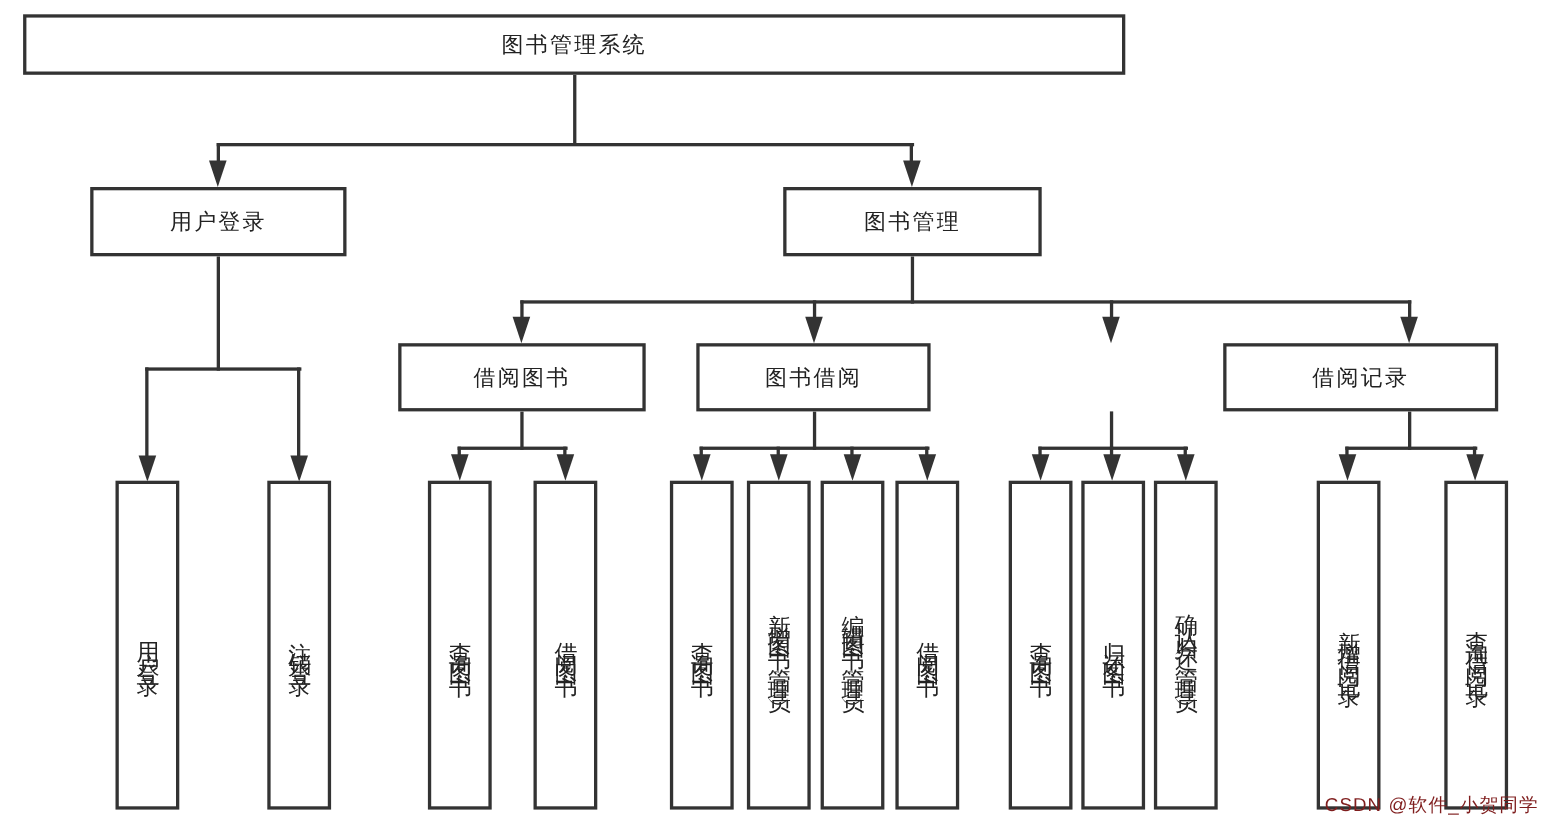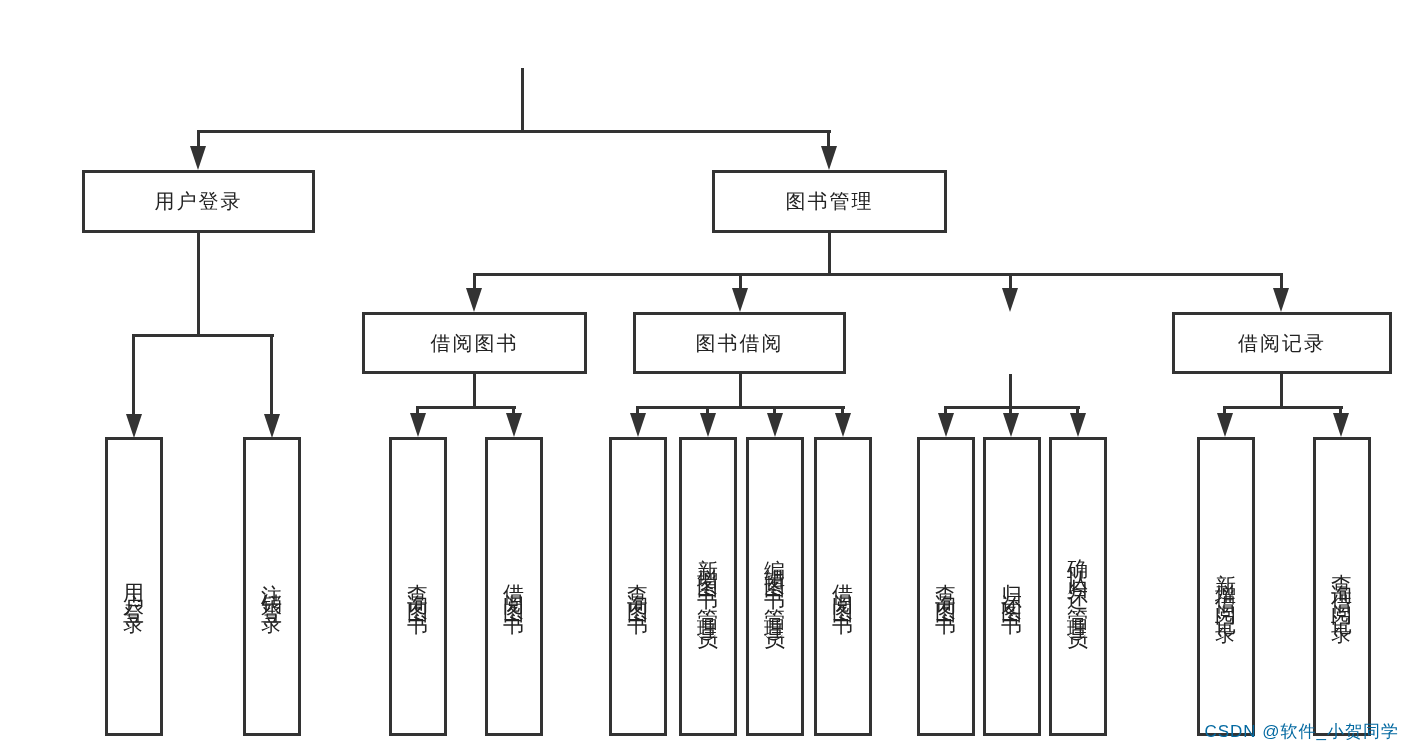--- a/index.html
+++ b/index.html
@@ -32,30 +32,31 @@
   .hline { height:3px; }
   .arrow {
     position:absolute; width:0; height:0; z-index:1;
     border-left:8px solid transparent;
     border-right:8px solid transparent;
     border-top:24px solid #333333;
   }
   .watermark {
     position:absolute;
     right:6px; bottom:4px;
-    font-size:17px; color:#0369a1;
+    font-size:17px; color:#7f1d1d;
     letter-spacing:1px;
     z-index:10;
   }
 </style>
 </head>
 <body>
 
 <div id="canvas">
 
+  <div class="box" style="left:21px; top:13px; width:1002px; height:55px;">图书管理系统</div>
 
   <div class="vline" style="left:521px; top:68px; height:64px;"></div>
   <div class="hline" style="left:197px; top:130px; width:634px;"></div>
   <div class="vline" style="left:197px; top:130px; height:18px;"></div>
   <div class="arrow" style="left:190px; top:146px;"></div>
   <div class="vline" style="left:827px; top:130px; height:18px;"></div>
   <div class="arrow" style="left:821px; top:146px;"></div>
 
   <div class="box" style="left:82px; top:170px; width:233px; height:63px;">用户登录</div>
   <div class="box" style="left:712px; top:170px; width:235px; height:63px;text-align:right;">图书管理</div>
@@ -73,21 +74,21 @@
   <div class="arrow" style="left:466px; top:288px;"></div>
   <div class="vline" style="left:739px; top:273px; height:17px;"></div>
   <div class="arrow" style="left:732px; top:288px;"></div>
   <div class="vline" style="left:1009px; top:273px; height:17px;"></div>
   <div class="arrow" style="left:1002px; top:288px;"></div>
   <div class="vline" style="left:1280px; top:273px; height:17px;"></div>
   <div class="arrow" style="left:1273px; top:288px;"></div>
 
   <div class="box" style="left:362px; top:312px; width:225px; height:62px;">借阅图书</div>
   <div class="box" style="left:633px; top:312px; width:213px; height:62px;">图书借阅</div>
-  <div class="box" style="left:1172px; top:312px; width:220px; height:62px;">借阅记录</div>
+  <div class="box" style="left:1112px; top:312px; width:250px; height:62px;">借阅记录</div>
 
   <div class="vline" style="left:473px; top:374px; height:35px;"></div>
   <div class="hline" style="left:416px; top:406px; width:100px;"></div>
   <div class="vline" style="left:416px; top:406px; height:10px;"></div>
   <div class="arrow" style="left:410px; top:413px;"></div>
   <div class="vline" style="left:512px; top:406px; height:10px;"></div>
   <div class="arrow" style="left:506px; top:413px;"></div>
 
   <div class="vline" style="left:739px; top:374px; height:35px;"></div>
   <div class="hline" style="left:636px; top:406px; width:209px;"></div>

